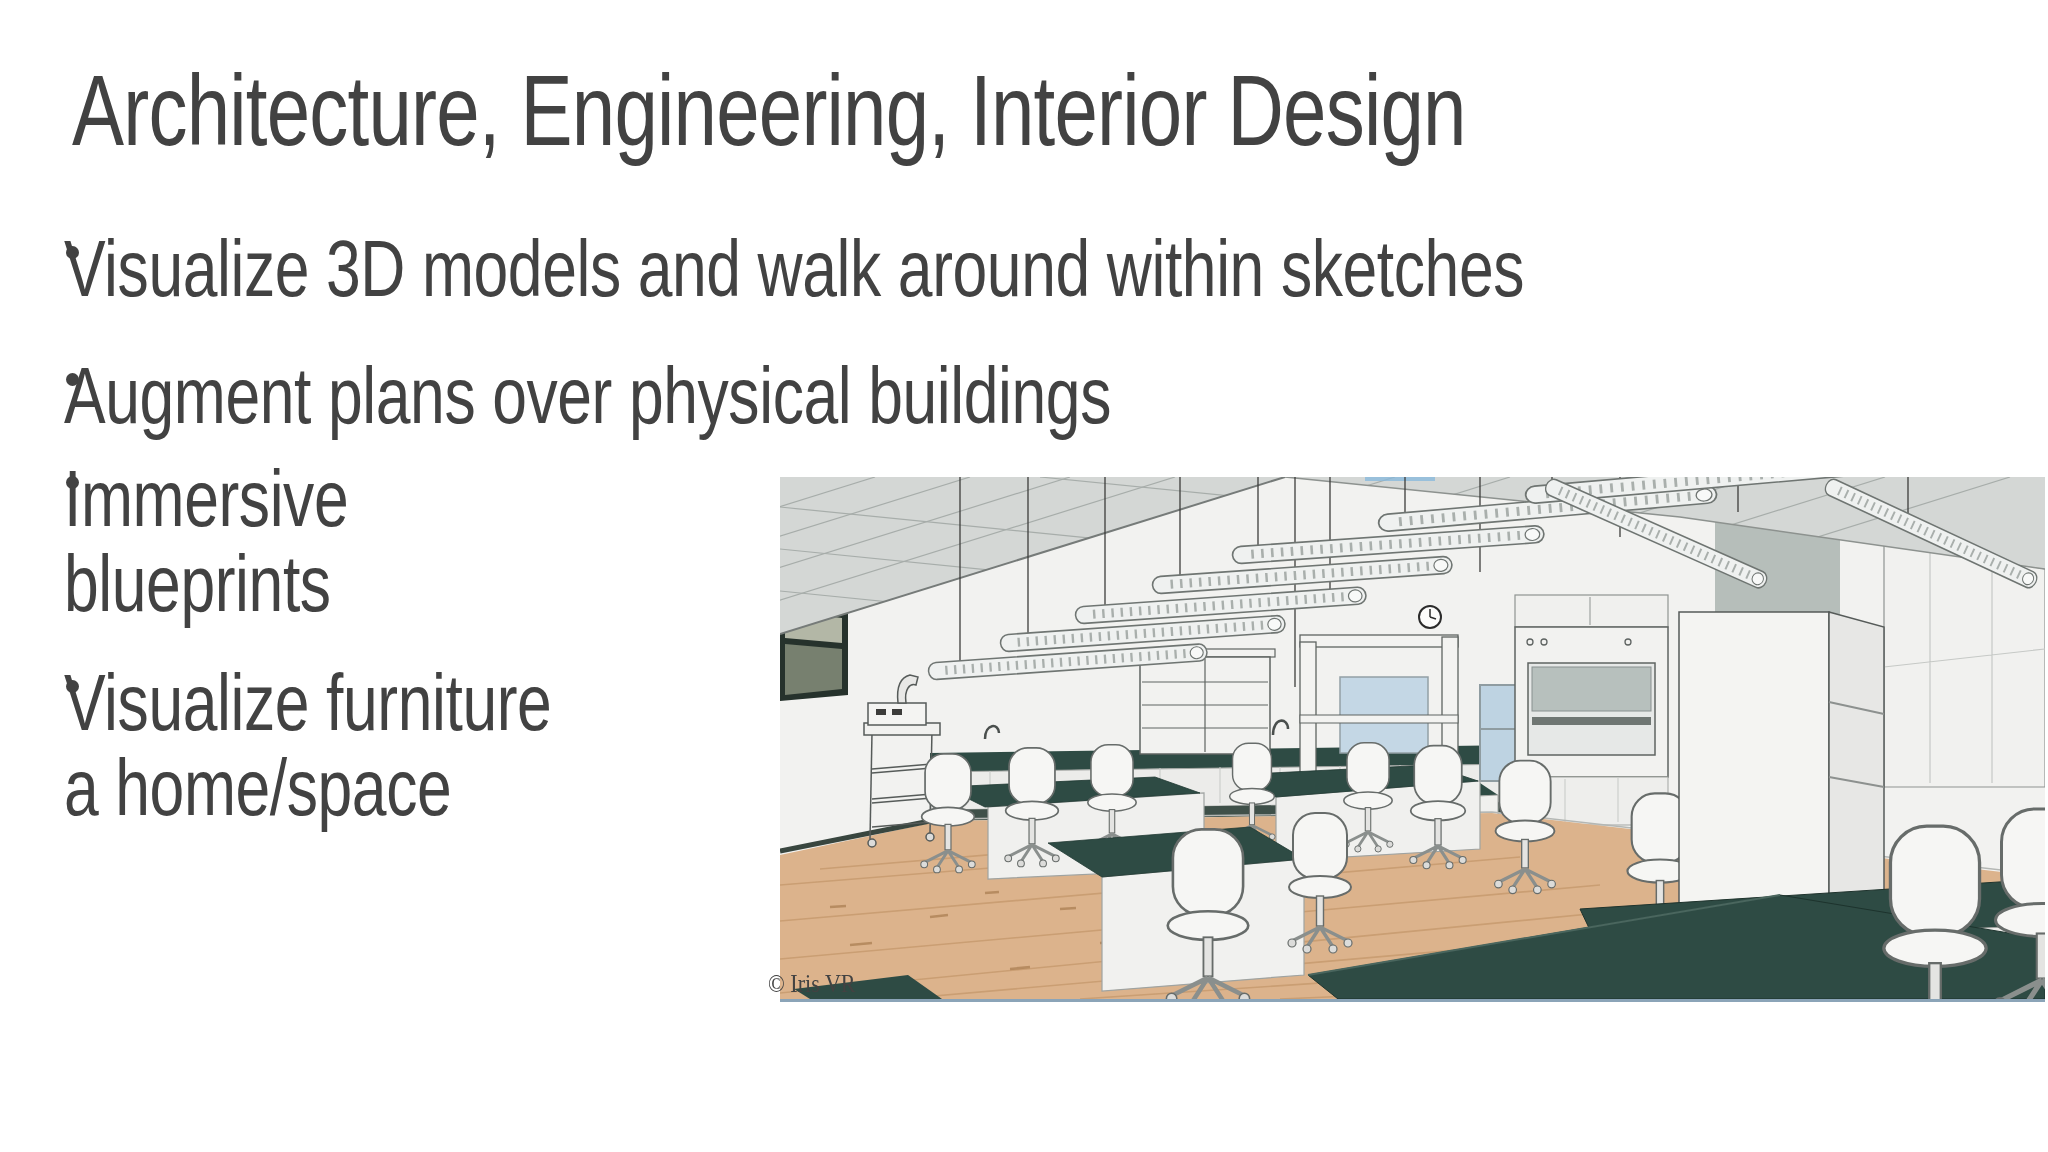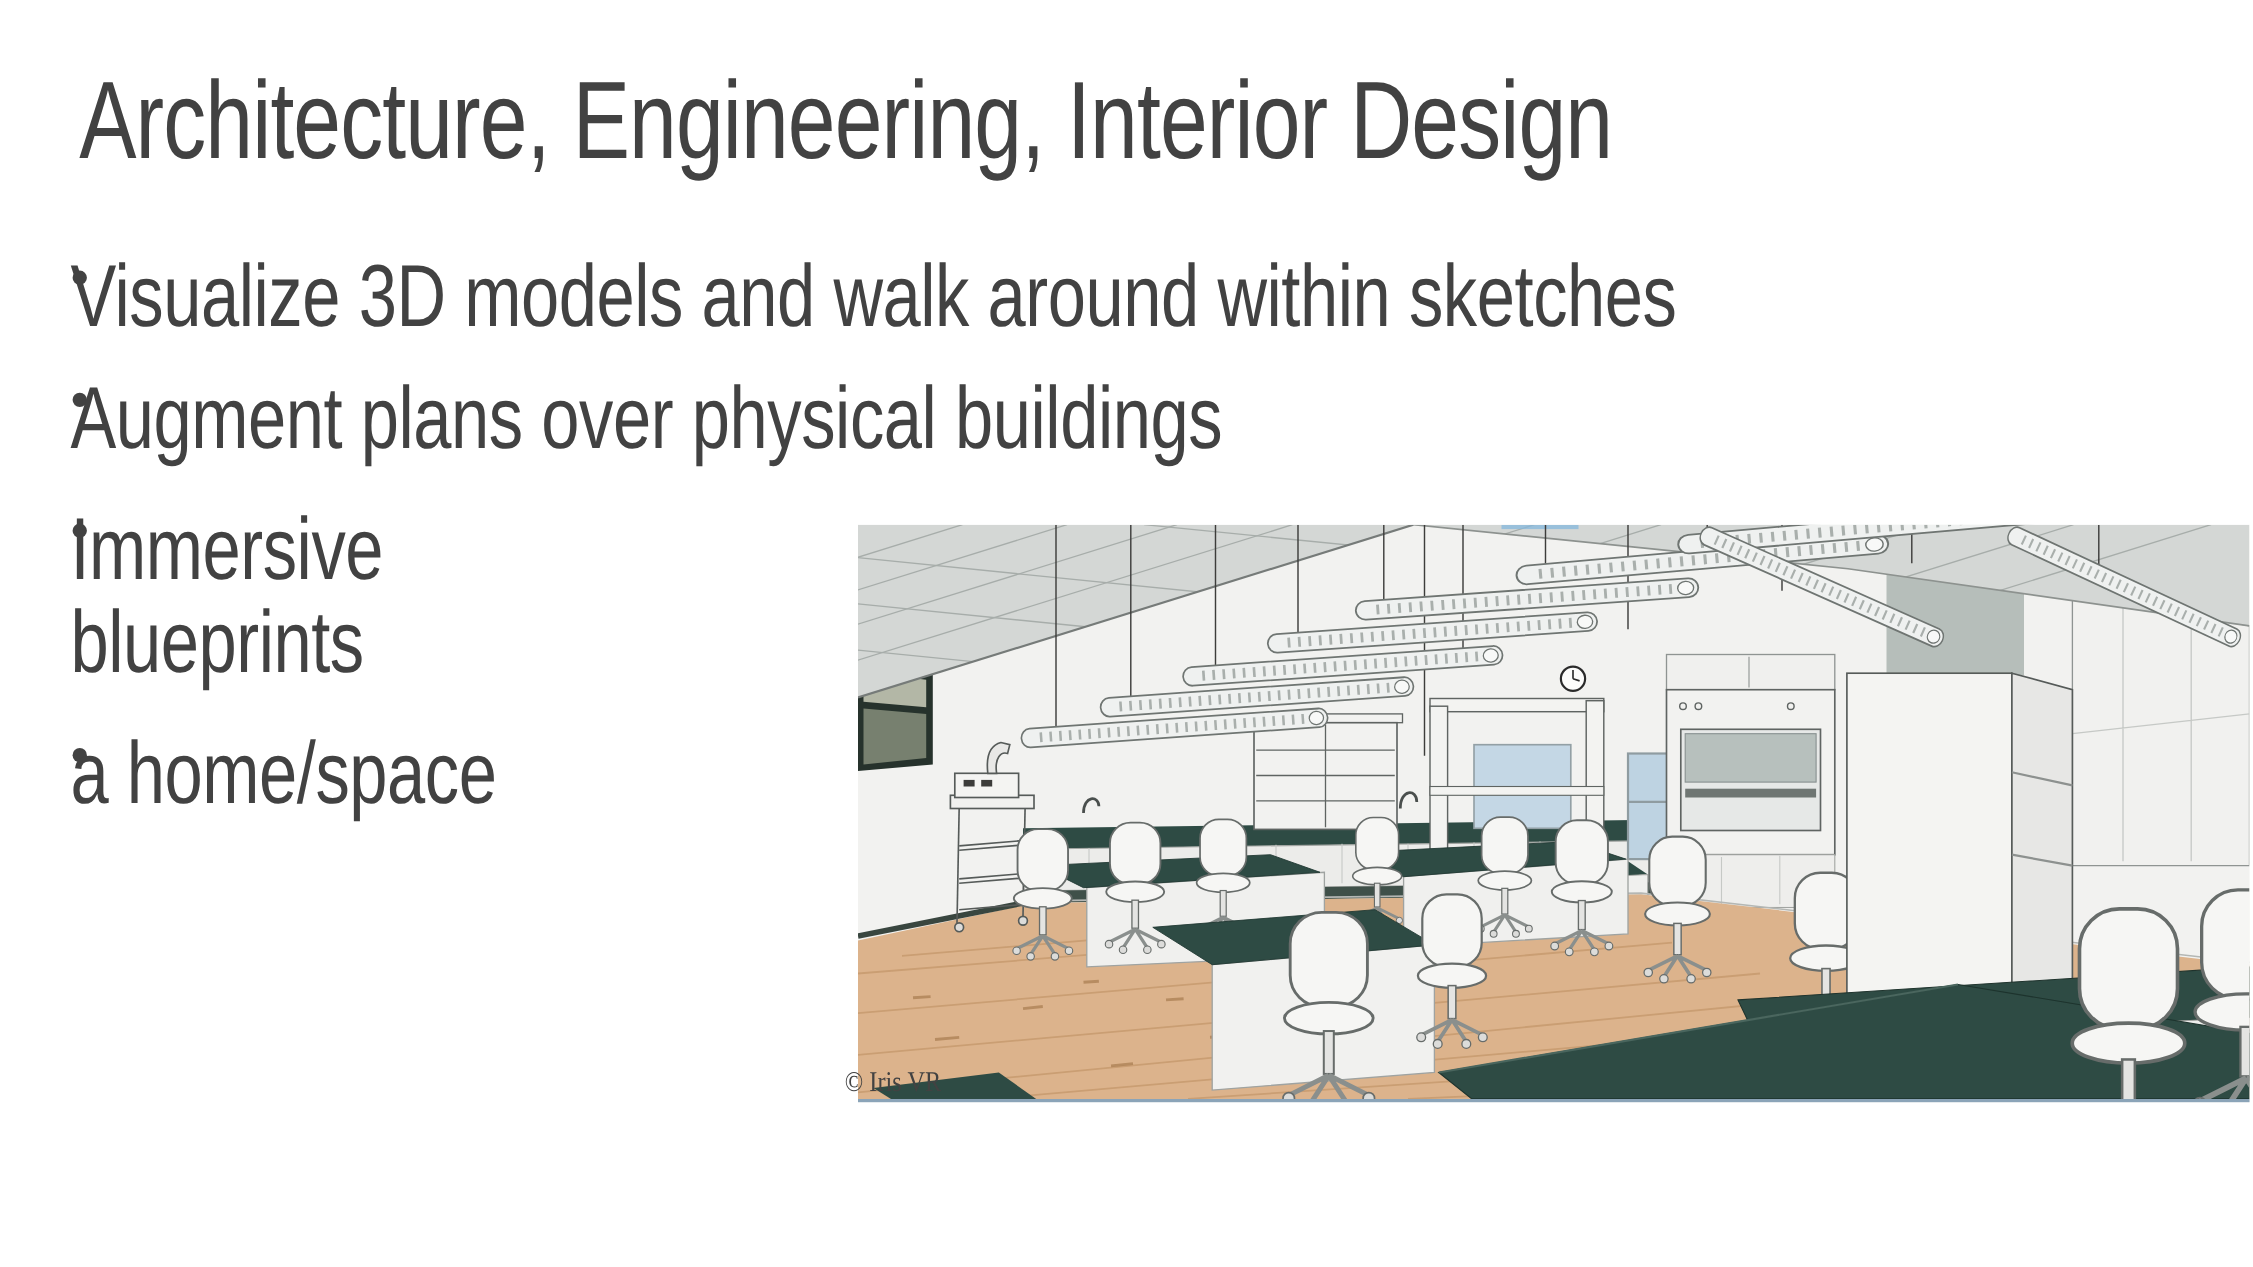--- a/index.html
+++ b/index.html
@@ -15,21 +15,21 @@
   }
   .bullets{position:absolute;left:64px;top:0;width:1700px;}
   .bullet{position:absolute;left:0;}
   .bullet .dot{
     position:absolute;left:2px;top:38px;width:13px;height:13px;border-radius:50%;
     background:var(--text,#424242);
   }
   .bullet .lines{margin-left:48px;}
   .bullet .line{display:block;height:85px;line-height:85px;font-size:80px;font-weight:300;
     letter-spacing:-0.5px;color:var(--text,#424242);}
-  .b1{top:208px;text-decoration:underline;} .b2{top:319px;} .b3{top:438px;} .b4{top:642px;}
+  .b1{top:208px;text-decoration:underline;} .b2{top:335px;} .b3{top:438px;} .b4{top:642px;}
   .figure{
     position:absolute;left:780px;top:477px;width:1265px;height:522px;
     border-bottom:3px solid var(--image_border,#8ba4b8);overflow:hidden;background:#f2f2f0;
   }
   .figure svg{display:block;width:1265px;height:522px;}
   .credit{
     position:absolute;left:768px;top:962px;font-size:26px;line-height:44px;
     font-weight:400;color:var(--text,#424242);font-family:Liberation Serif, serif;
   }
 </style>
@@ -52,20 +52,21 @@
     <div class="bullet b3">
       <span class="dot"></span>
       <span class="lines">
         <span class="line"><span class="sq">Immersive</span></span>
         <span class="line"><span class="sq">blueprints</span></span>
       </span>
     </div>
     <div class="bullet b4">
       <span class="dot"></span>
       <span class="lines">
+        <span class="line"><span class="sq">Visualize furniture</span></span>
         <span class="line"><span class="sq">a home/space</span></span>
       </span>
     </div>
   </div>
 
   <div class="figure">
     <svg viewBox="0 0 1265 522" aria-hidden="true">
       <defs>
         <clipPath id="ceilClip">
             <polygon points="0,0 1265,0 1265,92 900,40 505,0 0,157"></polygon>

